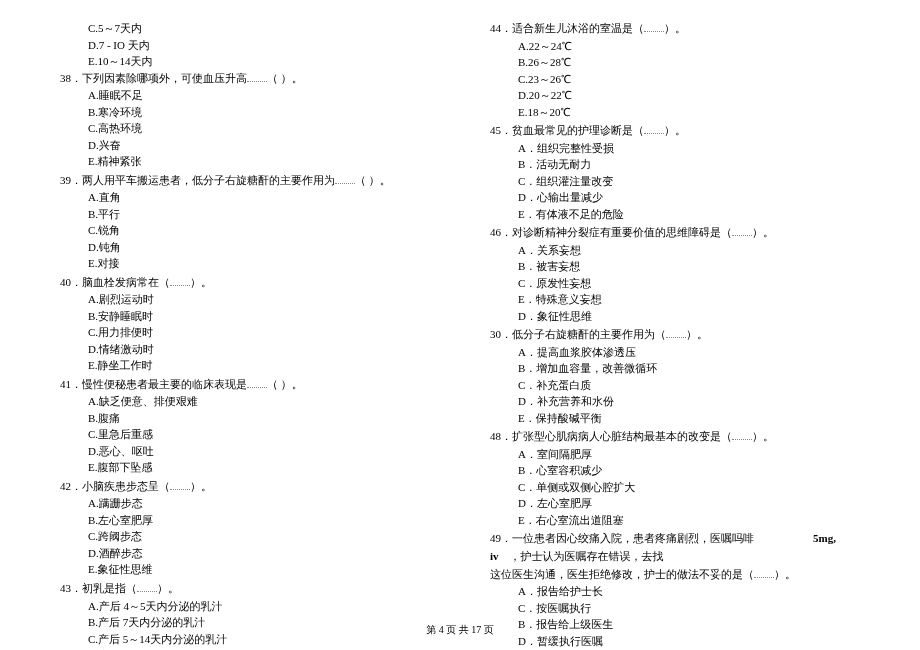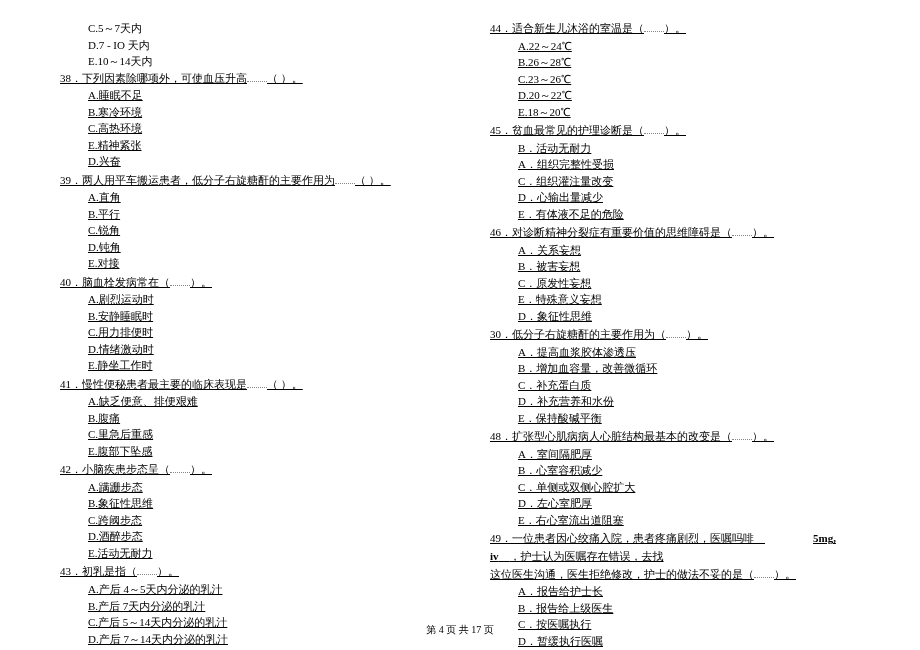--- a/index.html
+++ b/index.html
@@ -21,21 +21,20 @@
       display: flex;
       padding: 20px 60px 40px 60px;
       gap: 60px;
     }
     .column {
       flex: 1;
       min-width: 0;
     }
     .question {
       margin-bottom: 2px;
-      text-decoration: underline;
     }
     .q-num {
       display: inline;
     }
     .q-text {
       display: inline;
     }
     .blank {
       display: inline-block;
       border-bottom: 1px dotted #888;
@@ -76,22 +75,22 @@
       <span class="option">D.7 - IO    天内</span>
       <span class="option">E.10～14天内</span>
     </div>
 
     <div class="question">
       <span class="q-num">38</span><span class="q-text">．下列因素除哪项外，可使血压升高</span><span class="blank"></span><span>（         ）。</span>
       <div class="options">
         <span class="option">A.睡眠不足</span>
         <span class="option">B.寒冷环境</span>
         <span class="option">C.高热环境</span>
+        <span class="option">D.兴奋</span>
         <span class="option">E.精神紧张</span>
-        <span class="option">D.兴奋</span>
       </div>
     </div>
 
     <div class="question">
       <span class="q-num">39</span><span class="q-text">．两人用平车搬运患者，低分子右旋糖酐的主要作用为</span><span class="blank"></span><span>（         ）。</span>
       <div class="options">
         <span class="option">A.直角</span>
         <span class="option">B.平行</span>
         <span class="option">C.锐角</span>
         <span class="option">D.钝角</span>
@@ -109,32 +108,33 @@
         <span class="option">E.静坐工作时</span>
       </div>
     </div>
 
     <div class="question">
       <span class="q-num">41</span><span class="q-text">．慢性便秘患者最主要的临床表现是</span><span class="blank"></span><span>（         ）。</span>
       <div class="options">
         <span class="option">A.缺乏便意、排便艰难</span>
         <span class="option">B.腹痛</span>
         <span class="option">C.里急后重感</span>
+        <span class="option">D.恶心、呕吐</span>
         <span class="option">E.腹部下坠感</span>
       </div>
     </div>
 
     <div class="question">
       <span class="q-num">42</span><span class="q-text">．小脑疾患步态呈（</span><span class="blank"></span><span>）。</span>
       <div class="options">
         <span class="option">A.蹒跚步态</span>
-        <span class="option">B.象征性思维</span>
+        <span class="option">B.左心室肥厚</span>
         <span class="option">C.跨阈步态</span>
         <span class="option">D.酒醉步态</span>
-        <span class="option">E.活动无耐力</span>
+        <span class="option">E.象征性思维</span>
       </div>
     </div>
 
     <div class="question">
       <span class="q-num">43</span><span class="q-text">．初乳是指（</span><span class="blank"></span><span>）。</span>
       <div class="options">
         <span class="option">A.产后 4～5天内分泌的乳汁</span>
         <span class="option">B.产后 7天内分泌的乳汁</span>
         <span class="option">C.产后 5～14天内分泌的乳汁</span>
         <span class="option">D.产后 7～14天内分泌的乳汁</span>
@@ -151,22 +151,22 @@
         <span class="option">B.26～28℃</span>
         <span class="option">C.23～26℃</span>
         <span class="option">D.20～22℃</span>
         <span class="option">E.18～20℃</span>
       </div>
     </div>
 
     <div class="question">
       <span class="q-num">45</span><span class="q-text">．贫血最常见的护理诊断是（</span><span class="blank"></span><span>）。</span>
       <div class="options">
+        <span class="option">A．组织完整性受损</span>
         <span class="option">B．活动无耐力</span>
-        <span class="option">A．组织完整性受损</span>
         <span class="option">C．组织灌注量改变</span>
         <span class="option">D．心输出量减少</span>
         <span class="option">E．有体液不足的危险</span>
       </div>
     </div>
 
     <div class="question">
       <span class="q-num">46</span><span class="q-text">．对诊断精神分裂症有重要价值的思维障碍是（</span><span class="blank"></span><span>）。</span>
       <div class="options">
         <span class="option">A．关系妄想</span>
@@ -196,22 +196,22 @@
         <span class="option">C．单侧或双侧心腔扩大</span>
         <span class="option">D．左心室肥厚</span>
         <span class="option">E．右心室流出道阻塞</span>
       </div>
     </div>
 
     <div class="question wrap-text">
       <span class="q-num">49</span><span>．</span><span>一位患者因心绞痛入院，患者疼痛剧烈，医嘱吗啡</span>　<span class="bold">5mg, iv</span>　<span>，护士认为医嘱存在错误，去找</span><br><span>这位医生沟通，医生拒绝修改，护士的做法不妥的是（</span><span class="blank"></span><span>）。</span>
       <div class="options">
         <span class="option">A．报告给护士长</span>
+        <span class="option">C．按医嘱执行</span>
         <span class="option">B．报告给上级医生</span>
-        <span class="option">C．按医嘱执行</span>
         <span class="option">D．暂缓执行医嘱</span>
         <span class="option">E．报告给科主任</span>
       </div>
     </div>
 
   </div>
 </div>
 
 <div class="footer">
   <span>第  4 页  共  17 页</span>

